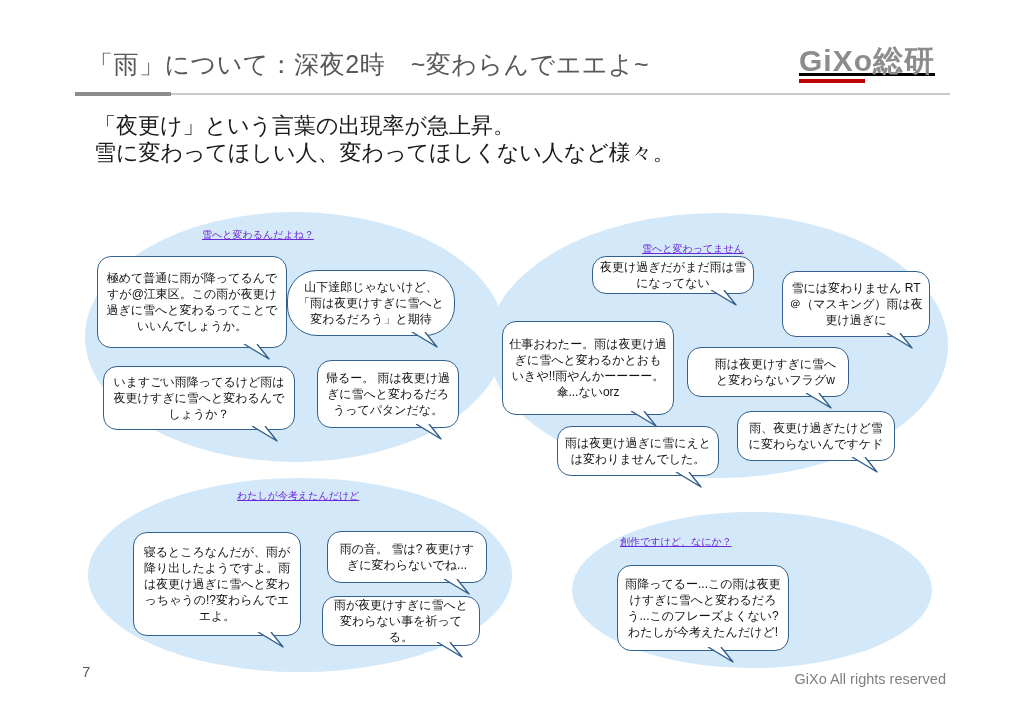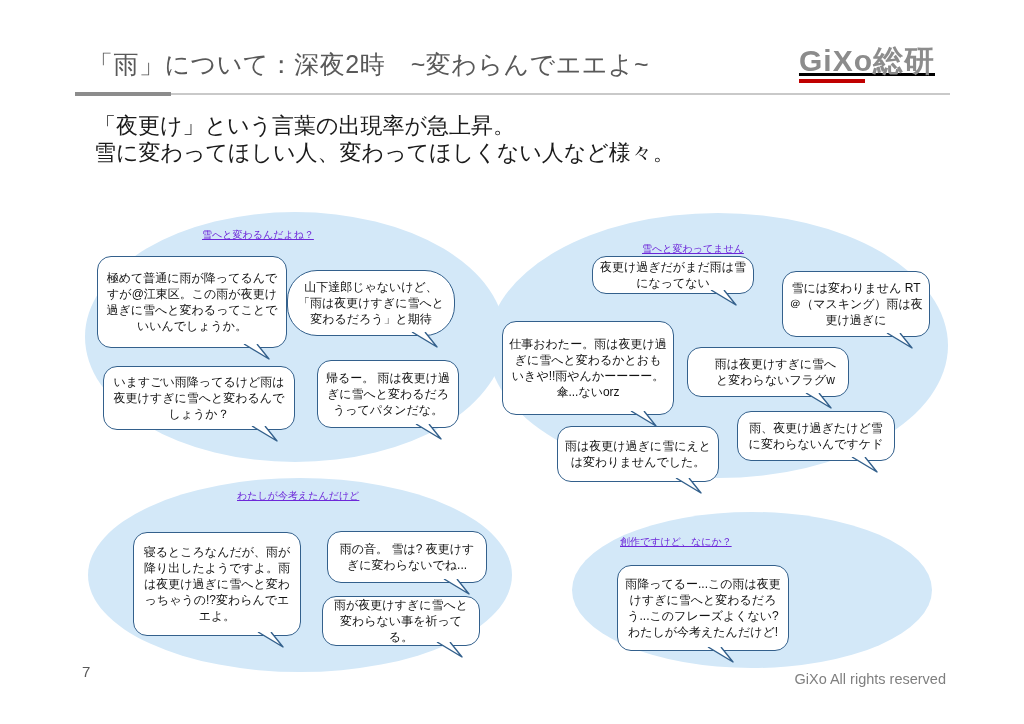--- a/index.html
+++ b/index.html
@@ -65,21 +65,21 @@
 
   .b0-0 { left:97px;  top:256px; width:190px; height:92px; }
   .b0-1 { left:287px; top:270px; width:168px; height:66px;border-radius:30px; }
   .b0-2 { left:103px; top:366px; width:192px; height:64px; }
   .b0-3 { left:317px; top:360px; width:142px; height:68px; }
 
   .b1-0 { left:592px; top:256px; width:162px; height:38px; }
   .b1-1 { left:782px; top:271px; width:148px; height:66px; }
   .b1-2 { left:502px; top:321px; width:172px; height:94px; }
   .b1-3 { left:687px; top:347px; width:162px; height:50px;padding-left:21px; }
-  .b1-4 { left:557px; top:426px; width:162px; height:56px; }
+  .b1-4 { left:557px; top:426px; width:162px; height:50px; }
   .b1-5 { left:737px; top:411px; width:158px; height:50px; }
 
   .b2-0 { left:133px; top:532px; width:168px; height:104px; }
   .b2-1 { left:327px; top:531px; width:160px; height:52px; }
   .b2-2 { left:322px; top:596px; width:158px; height:50px; }
 
   .b3-0 { left:617px; top:565px; width:172px; height:86px; }
   .b3-0 .tail { right:52px; }
 
   

